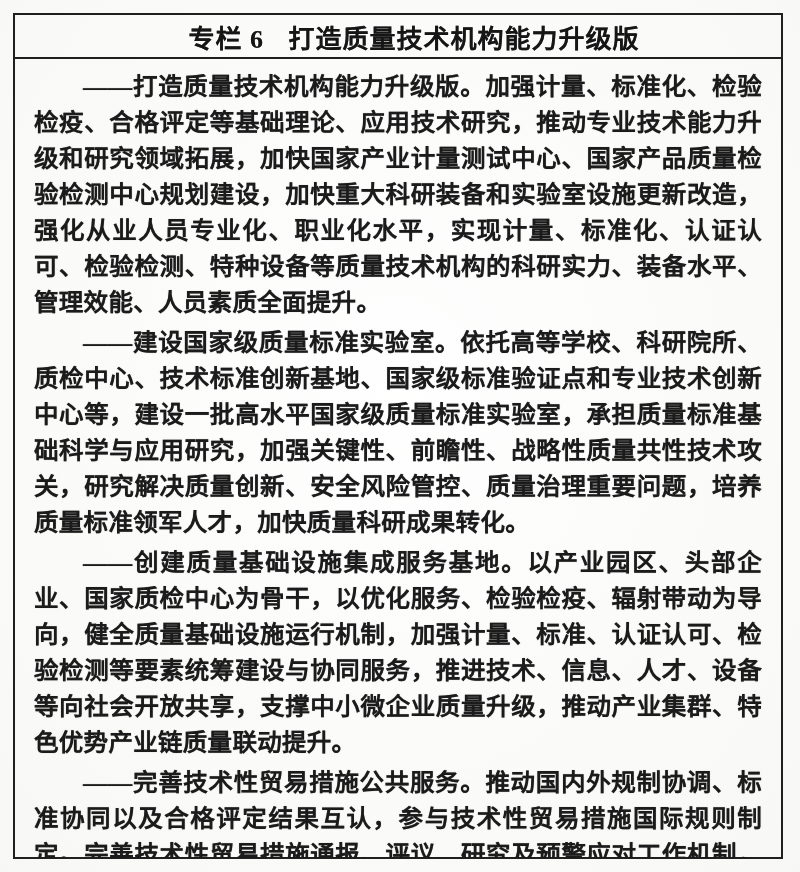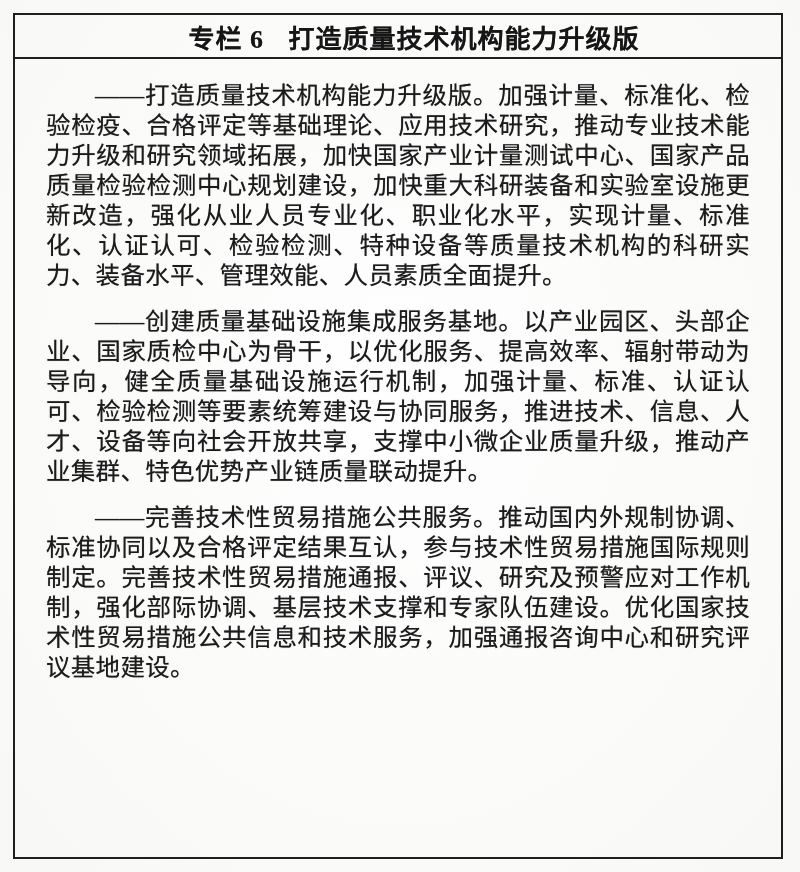--- a/index.html
+++ b/index.html
@@ -48,40 +48,41 @@
     margin-right: 0.95em;
     margin-left: 32px;
   }
   .panel-body {
     box-sizing: border-box;
     padding: 6px 15px 0 15px;
     height: 799px;
     overflow: hidden;
   }
   .panel-body p {
-    margin: 16px;
+    margin: 4px;
     padding: 0;
     text-indent: 2em;
     font-size: 24.5px;
-    line-height: 30px;
-    font-weight: 400;
+    line-height: 36px;
+    font-weight: 700;
     color: #1b1b1b;
     text-align: justify;
     letter-spacing: 0.3px;
     text-shadow: 0 0 0.7px rgba(25,25,25,0.6);
   }
 </style>
 </head>
 <body>
 
 <div class="page">
   <div class="panel">
     <div class="panel-title">
       <span class="title-label">专栏 6</span>
       <span class="title-text">打造质量技术机构能力升级版</span>
     </div>
     <div class="panel-body">
       <p>——打造质量技术机构能力升级版。加强计量、标准化、检验检疫、合格评定等基础理论、应用技术研究，推动专业技术能力升级和研究领域拓展，加快国家产业计量测试中心、国家产品质量检验检测中心规划建设，加快重大科研装备和实验室设施更新改造，强化从业人员专业化、职业化水平，实现计量、标准化、认证认可、检验检测、特种设备等质量技术机构的科研实力、装备水平、管理效能、人员素质全面提升。</p>
-      <p>——创建质量基础设施集成服务基地。以产业园区、头部企业、国家质检中心为骨干，以优化服务、提高效率、辐射带动为导向，健全质量基础设施运行机制，加强计量、标准、认证认可、检验检测等要素统筹建设与协同服务，推进技术、信息、人才、设备等向社会开放共享，支撑中小微企业质量升级，推动产业集群、特色优势产业链质量联动提升。</p>
+      <p>——建设国家级质量标准实验室。依托高等学校、科研院所、质检中心、技术标准创新基地、国家级标准验证点和专业技术创新中心等，建设一批高水平国家级质量标准实验室，承担质量标准基础科学与应用研究，加强关键性、前瞻性、战略性质量共性技术攻关，研究解决质量创新、安全风险管控、质量治理重要问题，培养质量标准领军人才，加快质量科研成果转化。</p>
+      <p>——创建质量基础设施集成服务基地。以产业园区、头部企业、国家质检中心为骨干，以优化服务、检验检疫、辐射带动为导向，健全质量基础设施运行机制，加强计量、标准、认证认可、检验检测等要素统筹建设与协同服务，推进技术、信息、人才、设备等向社会开放共享，支撑中小微企业质量升级，推动产业集群、特色优势产业链质量联动提升。</p>
       <p>——完善技术性贸易措施公共服务。推动国内外规制协调、标准协同以及合格评定结果互认，参与技术性贸易措施国际规则制定。完善技术性贸易措施通报、评议、研究及预警应对工作机制，强化部际协调、基层技术支撑和专家队伍建设。优化国家技术性贸易措施公共信息和技术服务，加强通报咨询中心和研究评议基地建设。</p>
     </div>
   </div>
 </div>
 
 </body></html>

